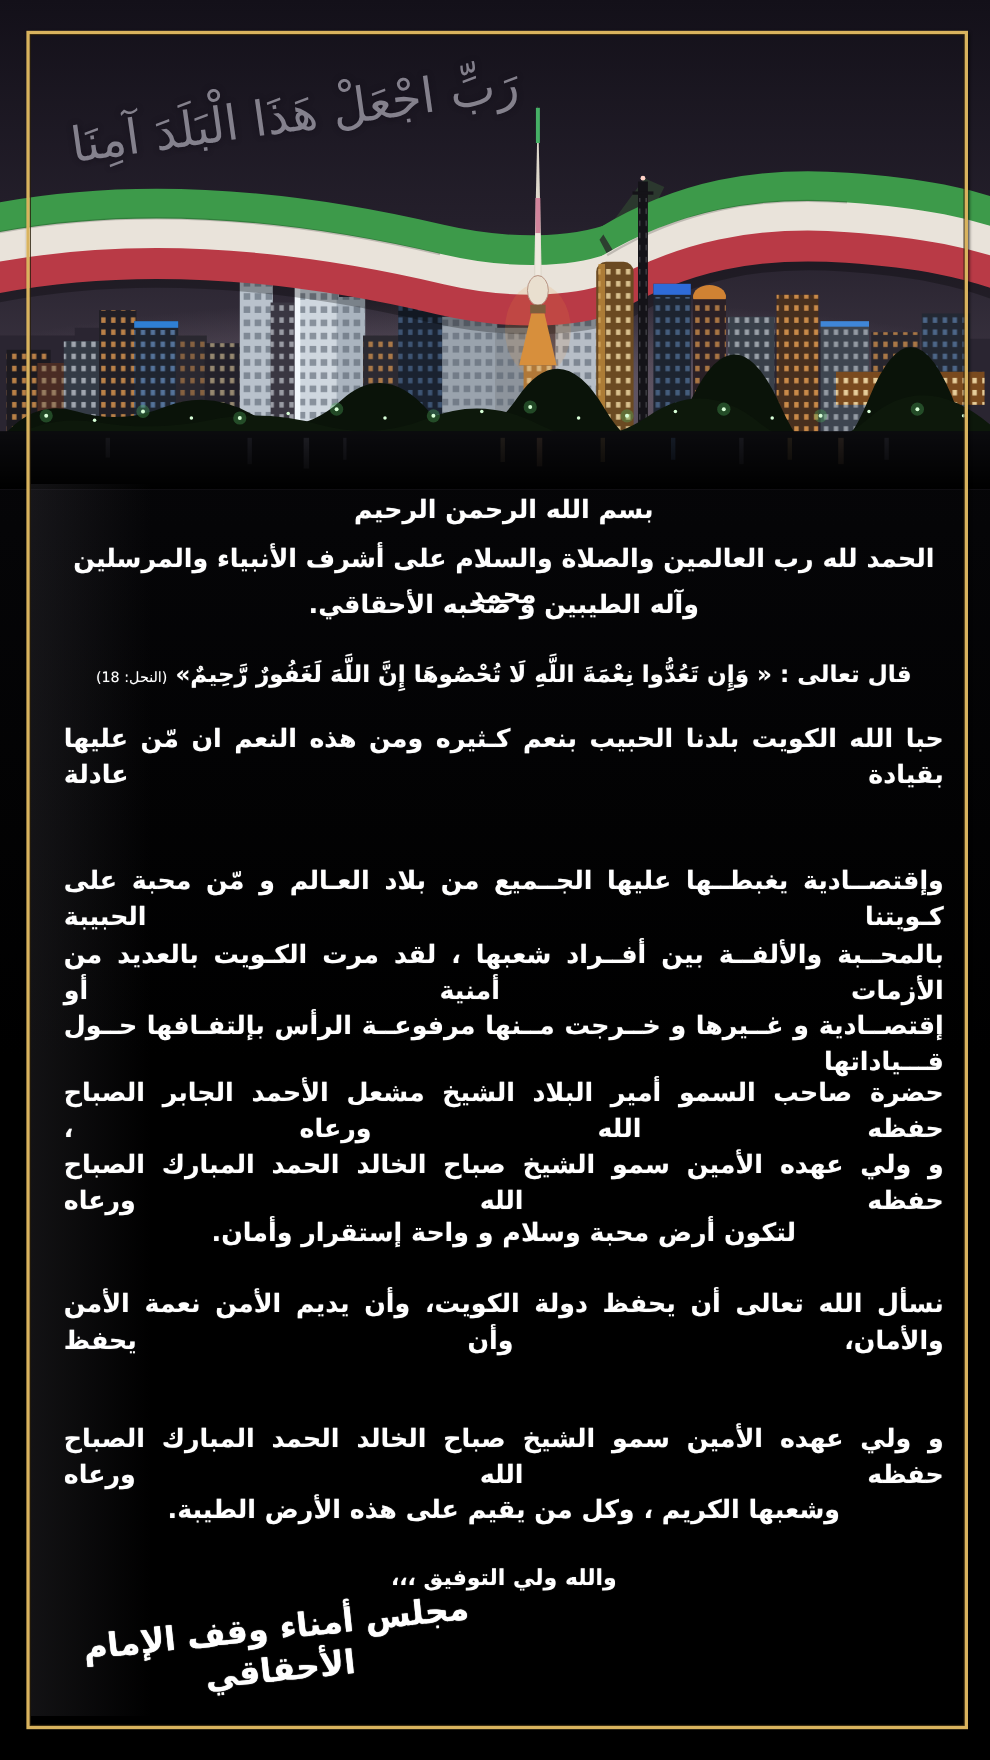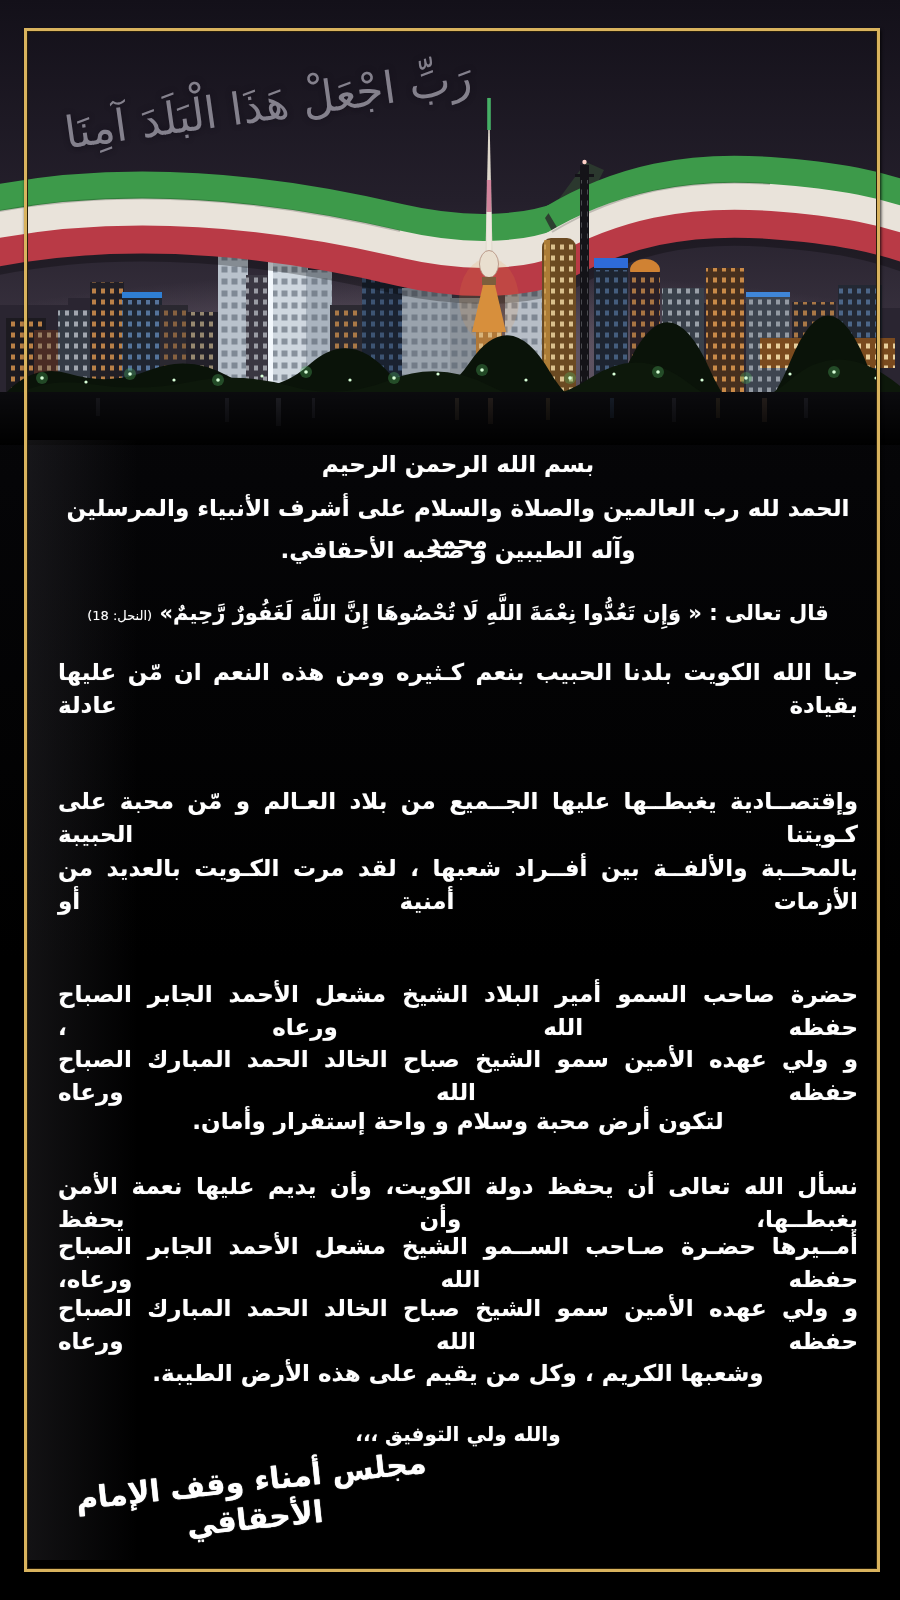--- a/index.html
+++ b/index.html
@@ -322,25 +322,25 @@
   <div class="line c head" style="top:534px">وآله الطيبين و صحبه الأحقاقي.</div>
 
   <div class="line c verse" style="top:598px">
     <span>قال تعالى : </span><span>« وَإِن تَعُدُّوا نِعْمَةَ اللَّهِ لَا تُحْصُوهَا إِنَّ اللَّهَ لَغَفُورٌ رَّحِيمٌ»</span>
     <span class="ref">(النحل: 18)</span>
   </div>
 
   <div class="line j" style="top:656px">حبا الله الكويت بلدنا الحبيب بنعم كـثيره ومن هذه النعم ان مّن عليها بقيادة عادلة</div>
   <div class="line j" style="top:785px">وإقتصــادية يغبطــها عليها الجــميع من بلاد العـالم و مّن محبة على كـويتنا الحبيبة</div>
   <div class="line j" style="top:852px">بالمحــبة والألفــة بين أفــراد شعبها ، لقد مرت الكـويت بالعديد من الأزمات أمنية أو</div>
+  <div class="line j" style="top:917px">إقتصــادية و غــيرها و خــرجت مــنها مرفوعــة الرأس بإلتفـافها حــول قـــياداتها</div>
   <div class="line j" style="top:978px">حضرة صاحب السمو أمير البلاد الشيخ مشعل الأحمد الجابر الصباح حفظه الله ورعاه ،</div>
   <div class="line j" style="top:1043px">و ولي عهده الأمين سمو الشيخ صباح الخالد الحمد المبارك الصباح حفظه الله ورعاه</div>
   <div class="line c" style="top:1105px">لتكون أرض محبة وسلام و واحة إستقرار وأمان.</div>
-  <div class="line j" style="top:1170px">نسأل الله تعالى أن يحفظ دولة الكويت، وأن يديم عليها نعمة الأمن يغبطــها، وأن يحفظ</div>
-  <div class="line j" style="top:1230px">أمــيرها حضـرة صـاحب الســمو الشيخ مشعل الأحمد الجابر الصباح حفظه الله ورعاه،</div>
+  <div class="line j" style="top:1170px">نسأل الله تعالى أن يحفظ دولة الكويت، وأن يديم الأمن نعمة الأمن والأمان، وأن يحفظ</div>
   <div class="line j" style="top:1292px">و ولي عهده الأمين سمو الشيخ صباح الخالد الحمد المبارك الصباح حفظه الله ورعاه</div>
   <div class="line c" style="top:1357px">وشعبها الكريم ، وكل من يقيم على هذه الأرض الطيبة.</div>
   <div class="line c closing" style="top:1420px">والله ولي التوفيق ،،،</div>
 
   <div class="signature">مجلس أمناء وقف الإمام الأحقاقي</div>
 
   <div class="frame"></div>
 </div>
 
 </body></html>

